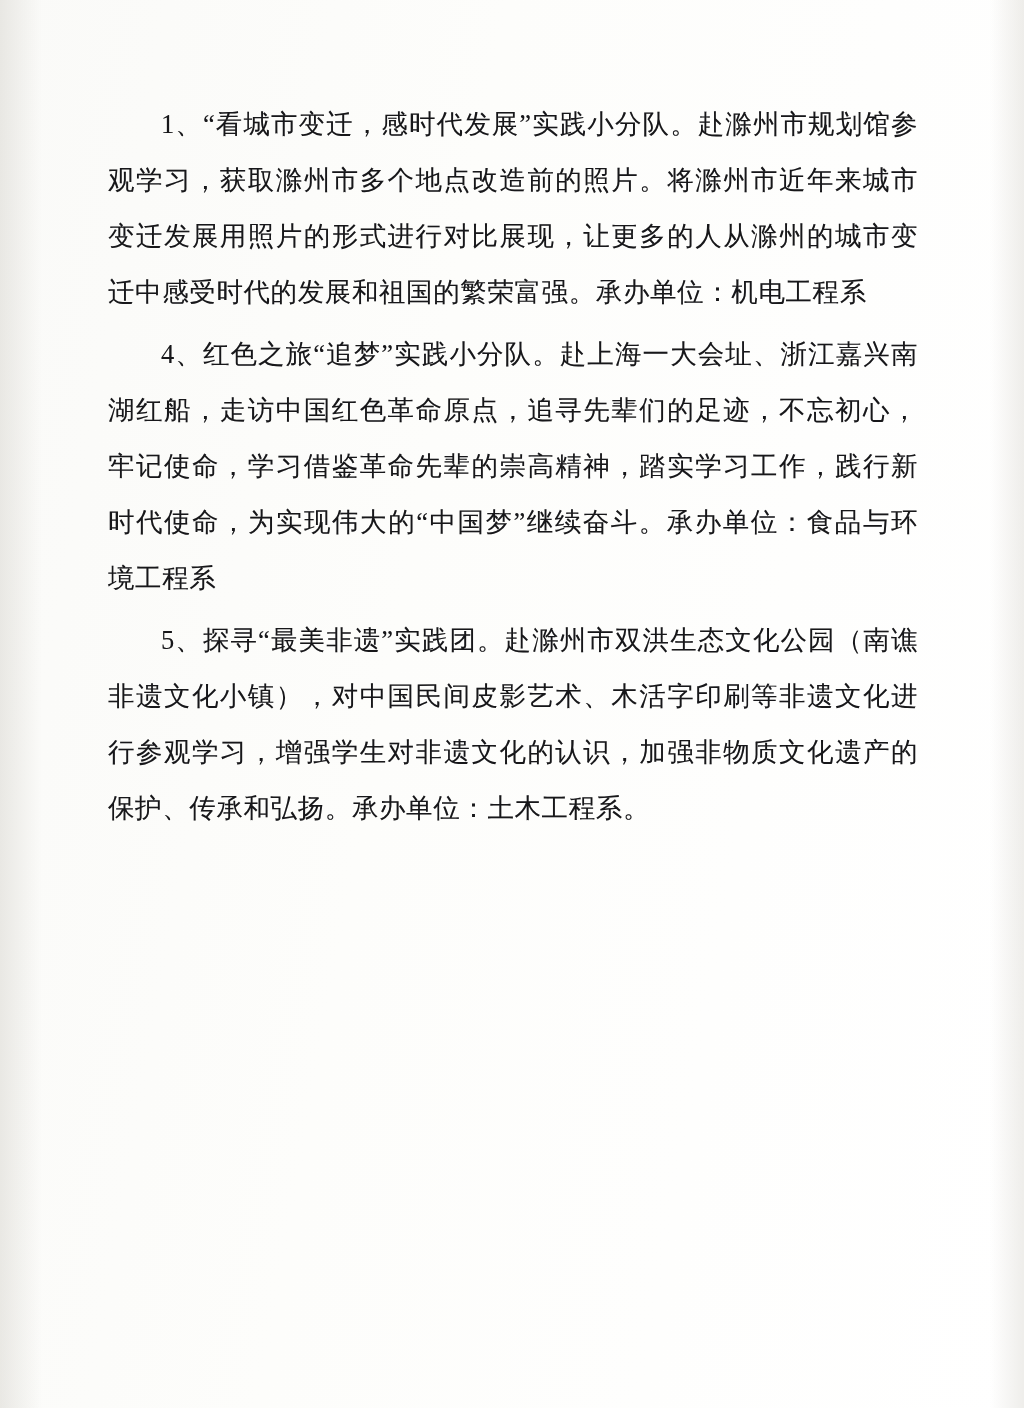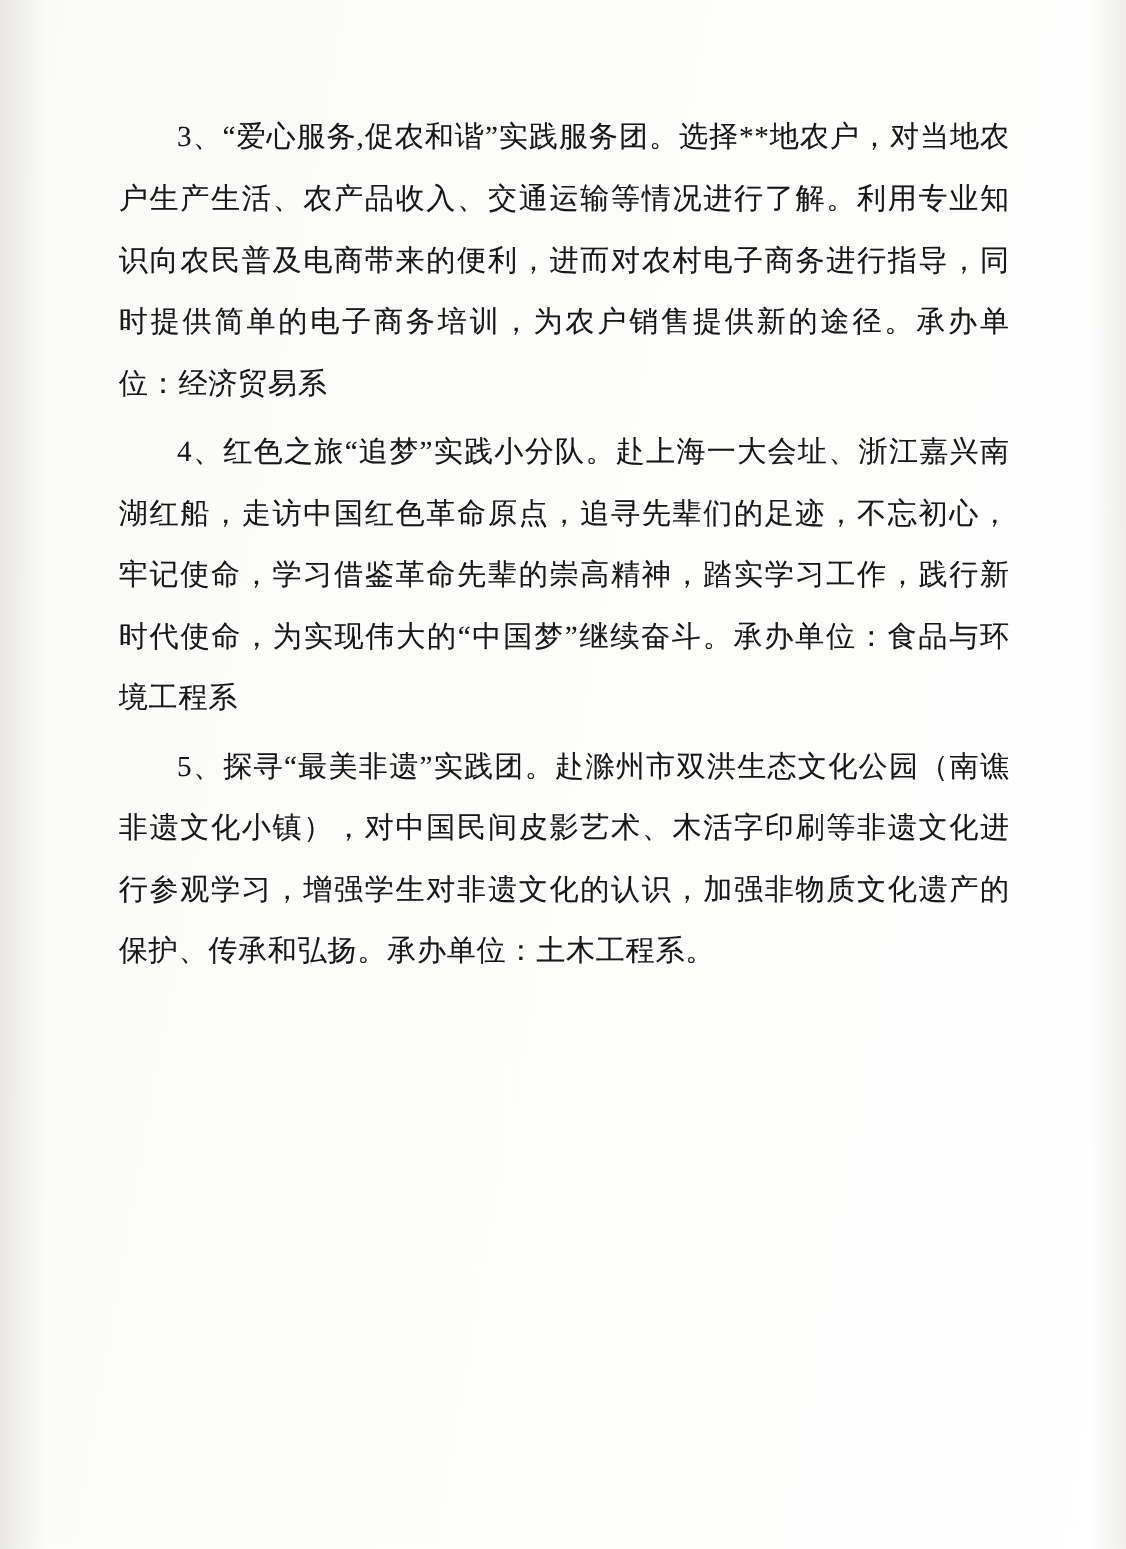--- a/index.html
+++ b/index.html
@@ -58,18 +58,18 @@
   
   .para {
     text-shadow: 0 0 0.6px rgba(0,0,0,0.25);
   }
 </style>
 </head>
 <body>
 
 <div id="page">
   <div id="doc-body">
-    <p class="para">3、“爱心服务,促农和谐”实践服务团。选择**地农户，对当地农户生产生活、农产品收入、交通运输等情况进行了解。利用专业知识向农民普及电商带来的便利，进而对农村电子商务进行指导，同时提供简单的电子商务培训，为农户销售提供新的途径。承办单位：经济贸易系</p>
+    <p class="para">1、“看城市变迁，感时代发展”实践小分队。赴滁州市规划馆参观学习，获取滁州市多个地点改造前的照片。将滁州市近年来城市变迁发展用照片的形式进行对比展现，让更多的人从滁州的城市变迁中感受时代的发展和祖国的繁荣富强。承办单位：机电工程系</p>
     <p class="para">4、红色之旅“追梦”实践小分队。赴上海一大会址、浙江嘉兴南湖红船，走访中国红色革命原点，追寻先辈们的足迹，不忘初心，牢记使命，学习借鉴革命先辈的崇高精神，踏实学习工作，践行新时代使命，为实现伟大的“中国梦”继续奋斗。承办单位：食品与环境工程系</p>
     <p class="para">5、探寻“最美非遗”实践团。赴滁州市双洪生态文化公园（南谯非遗文化小镇），对中国民间皮影艺术、木活字印刷等非遗文化进行参观学习，增强学生对非遗文化的认识，加强非物质文化遗产的保护、传承和弘扬。承办单位：土木工程系。</p>
 
   </div>
 </div>
 
 </body></html>

